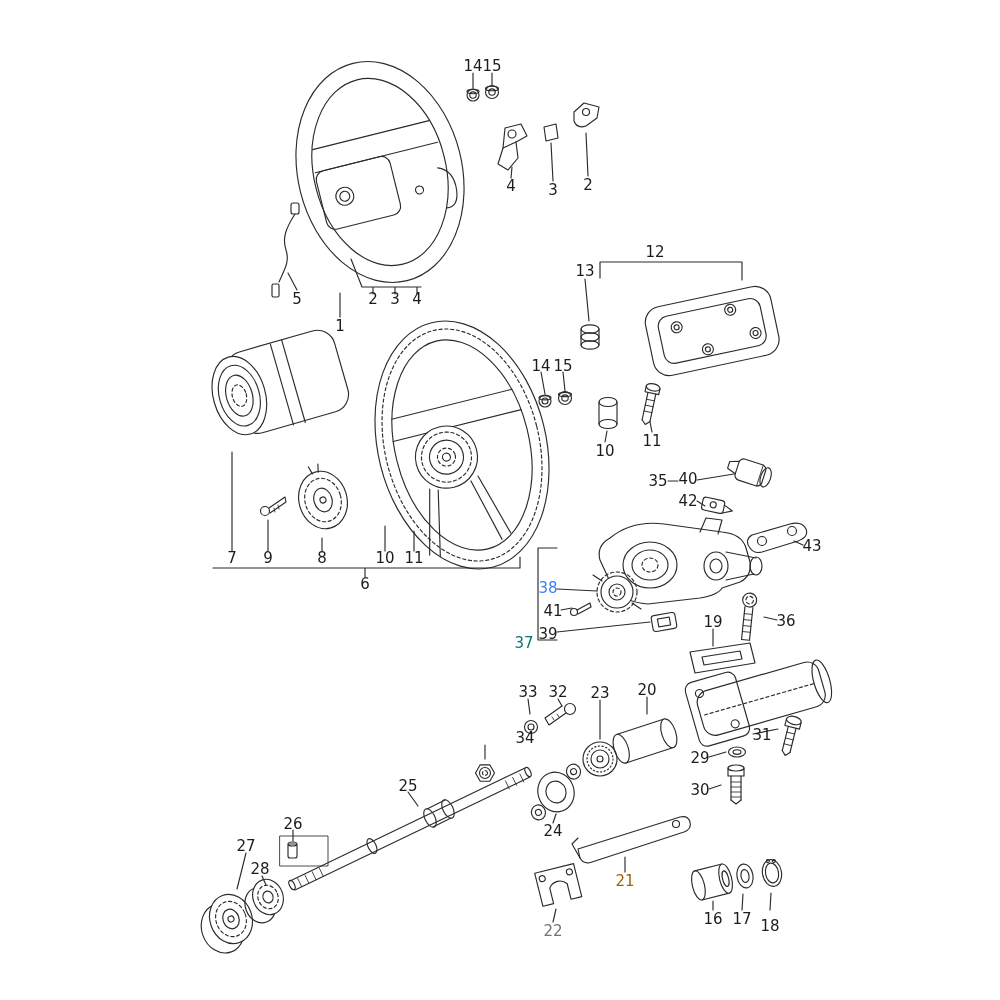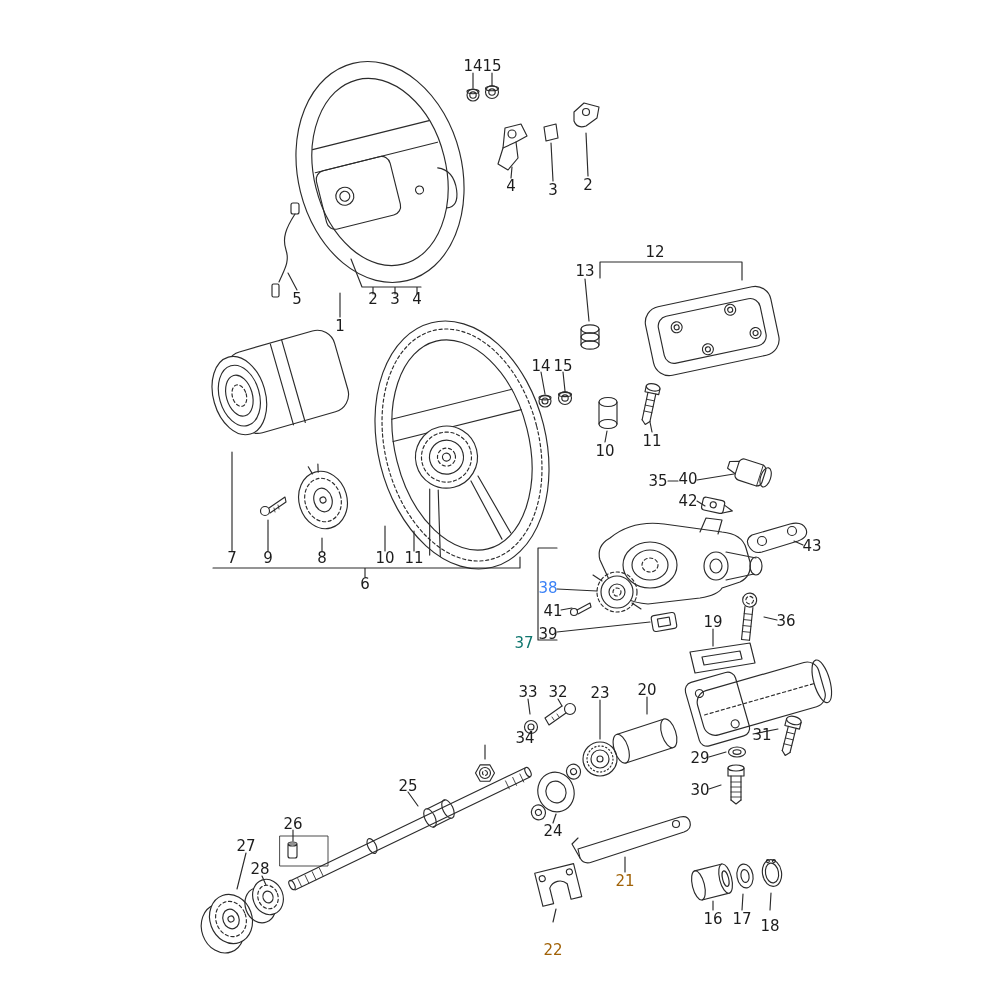--- a/index.html
+++ b/index.html
@@ -433,18 +433,18 @@
       <div class="part-label" style="left: 485px; top: 738px; color: rgb(28, 28, 28); margin-left: 40px;">34</div>
       <div class="part-label" style="left: 762px; top: 735px; color: rgb(28, 28, 28);">31</div>
       <div class="part-label" style="left: 700px; top: 758px; color: rgb(28, 28, 28);">29</div>
       <div class="part-label" style="left: 700px; top: 790px; color: rgb(28, 28, 28);">30</div>
       <div class="part-label" style="left: 408px; top: 786px; color: rgb(28, 28, 28);">25</div>
       <div class="part-label" style="left: 553px; top: 831px; color: rgb(28, 28, 28);">24</div>
       <div class="part-label" style="left: 293px; top: 824px; color: rgb(28, 28, 28);">26</div>
       <div class="part-label" style="left: 246px; top: 846px; color: rgb(28, 28, 28);">27</div>
       <div class="part-label" style="left: 260px; top: 869px; color: rgb(28, 28, 28);">28</div>
       <div class="part-label" style="left: 625px; top: 881px; color: #a16207;">21</div>
-      <div class="part-label" style="left: 553px; top: 950px; color: #a16207;">22</div>
+      <div class="part-label" style="left: 553px; top: 931px; color: #737373;">22</div>
       <div class="part-label" style="left: 713px; top: 919px; color: rgb(28, 28, 28);">16</div>
       <div class="part-label" style="left: 742px; top: 919px; color: rgb(28, 28, 28);">17</div>
       <div class="part-label" style="left: 770px; top: 919px; color: rgb(28, 28, 28); margin-top: 7px;">18</div>
     </div>
 </div>
 
 </body></html>

